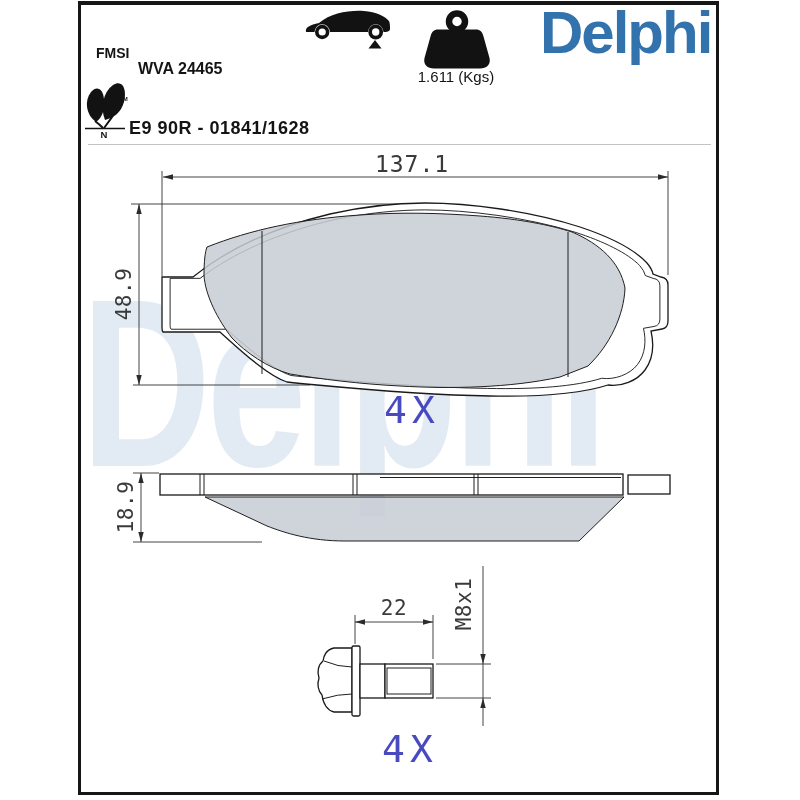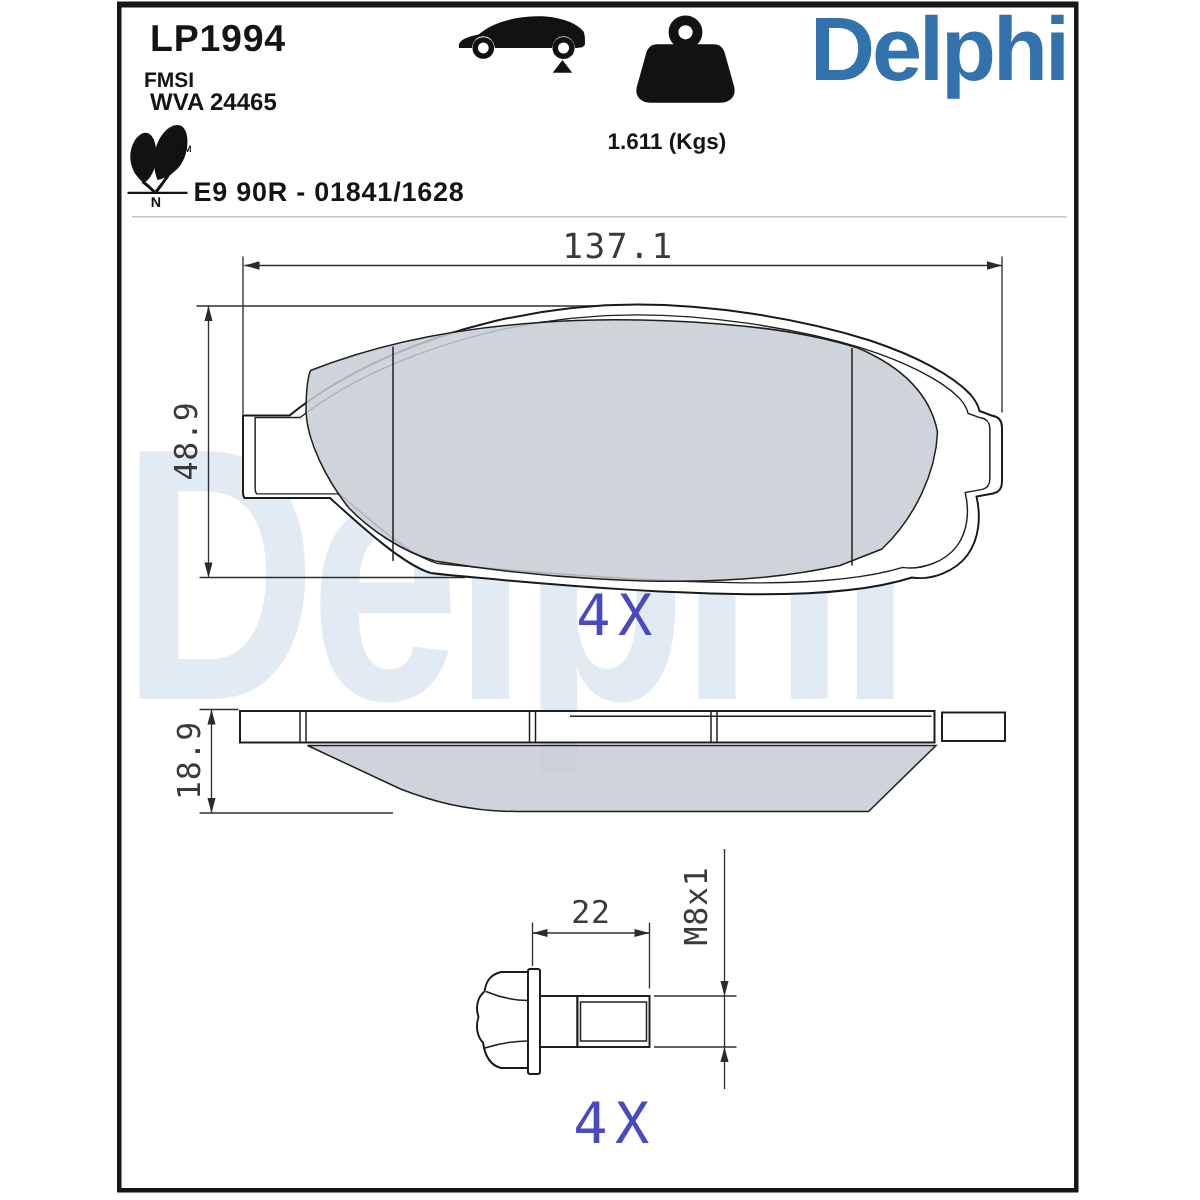--- a/index.html
+++ b/index.html
@@ -10,22 +10,22 @@
          border:3px solid #161616;border-top-width:4px;overflow:hidden;background:#fff;}
   
   .watermark{position:absolute;left:0px;top:258px;font-size:240px;font-weight:bold;
              line-height:1;letter-spacing:-6px;color:rgba(51,112,173,0.14);
              transform:scaleX(0.75);transform-origin:left top;white-space:nowrap;
              font-family:"Liberation Sans",sans-serif;}
   
   .part-number{position:absolute;left:100px;top:12px;font-size:25px;font-weight:bold;letter-spacing:.5px;}
   .fmsi{position:absolute;left:96px;top:45px;font-size:14px;font-weight:bold;}
   .wva{position:absolute;left:100px;top:60px;font-size:16px;font-weight:bold;}
-  .weight-label{position:absolute;left:405px;top:86px;width:102px;text-align:left;
-                font-size:15px;font-weight:bold;}
+  .weight-label{position:absolute;left:405px;top:68px;width:102px;text-align:center;
+                font-size:15px;font-weight:normal;}
   .brand-logo{position:absolute;left:540px;top:-2px;font-size:60px;font-weight:bold;
               letter-spacing:-2px;color:#3272ad;}
   .approval{position:absolute;left:129px;top:118px;font-size:18px;font-weight:bold;letter-spacing:.5px;}
   .divider{position:absolute;left:88px;top:144px;width:623px;height:1px;background:#c3c3c3;}
   
   #drawing{position:absolute;left:0;top:0;z-index:3;}
   #frame{z-index:1;}
   .hdr{z-index:4;}
   .outline{fill:#ffffff;stroke:#1a1a1a;stroke-width:1.3;}
   .contour{fill:none;stroke:#1f1f1f;stroke-width:1;}
@@ -40,23 +40,22 @@
 </style>
 </head>
 <body>
 
 <div id="page">
 
   <div id="frame">
     <div class="watermark">Delphi</div>
   </div>
 
-  <div class="part-number hdr" style="position:absolute;">LP1994</div>
   <div class="fmsi hdr" style="position:absolute;">FMSI</div>
-  <div class="wva hdr" style="position:absolute;">WVA 24465</div>
+  <div class="wva hdr" style="position:absolute;margin-left:38px;">WVA 24465</div>
   <div class="weight-label hdr" style="position:absolute;">1.611 (Kgs)</div>
   <div class="brand-logo hdr" style="position:absolute;">Delphi</div>
   <div class="approval hdr" style="position:absolute;text-align:right;">E9 90R - 01841/1628</div>
   <div class="divider hdr"></div>
 
   <svg id="drawing" width="800" height="800" viewBox="0 0 800 800">
 
     <g>
       <path class="icon-black" d="M306,32 C305,27 310,25 319,23 C331,13 349,10 364,11
         C376,12 385,16 389,21 C390,23 390,26 390,29 C390,31.5 387,32 383,32

